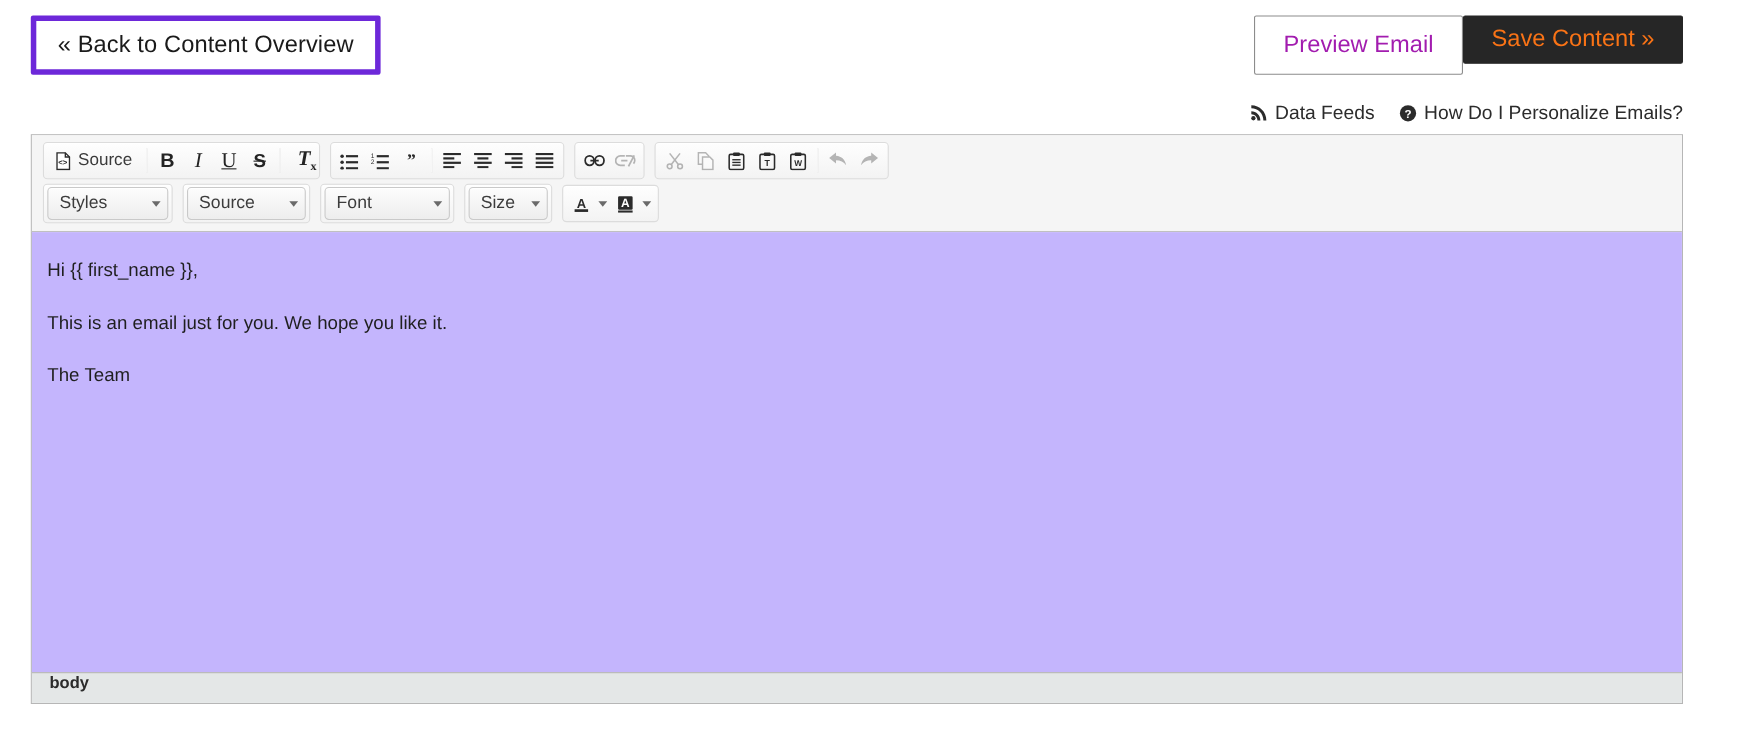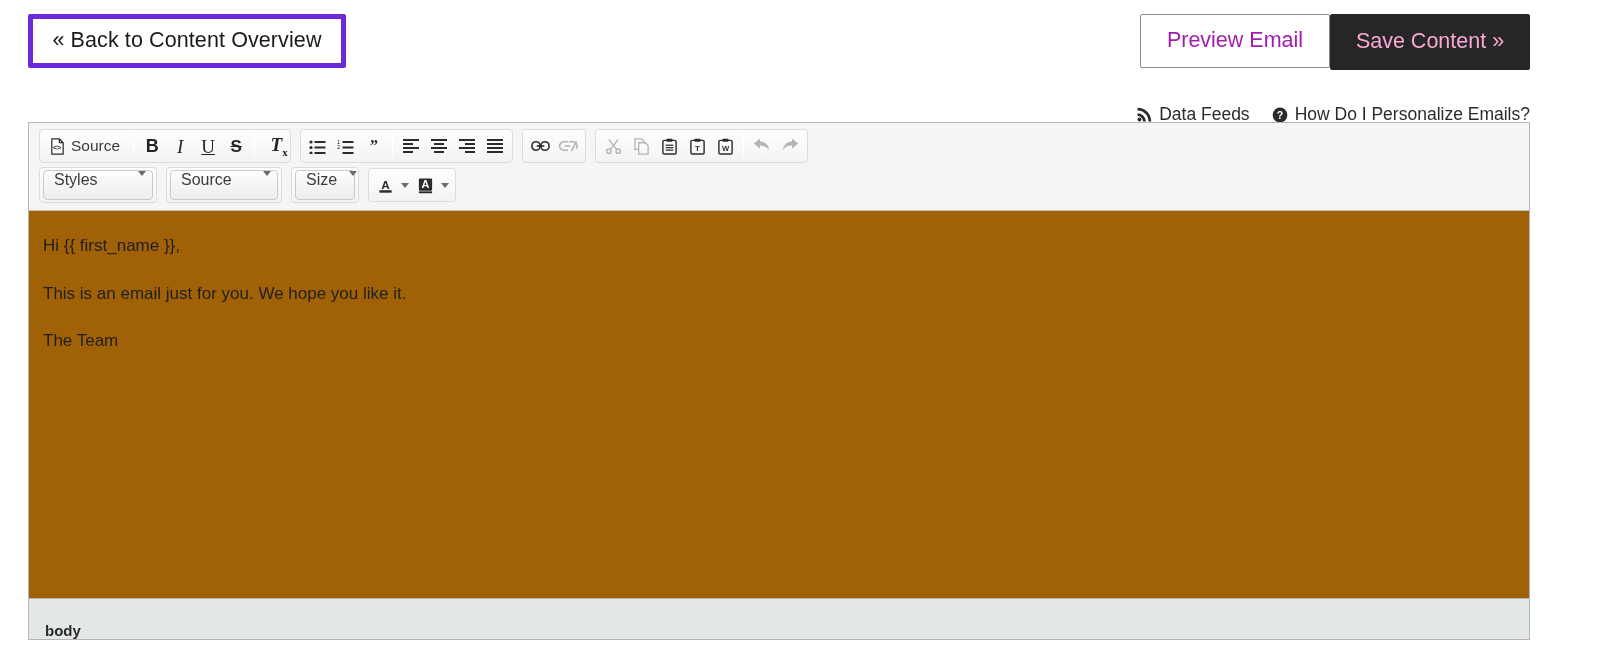--- a/index.html
+++ b/index.html
@@ -42,43 +42,42 @@
     font-size: 21.5px;
     color: #a21caf;
     cursor: pointer;
     font-family: "Liberation Sans", sans-serif;
     display: flex; align-items: center; justify-content: center;
     padding-bottom: 2px;
   }
   .btn-save {
     position: absolute;
     right: 70px; top: 14px;
-    width: 200px; height: 56px;
+    width: 200px; height: 44px;
     background: #262626;
     border: 1px solid #262626;
     border-radius: 2px;
     font-size: 21.5px;
-    color: #f9a8d4;
+    color: #f97316;
     cursor: pointer;
     font-family: "Liberation Sans", sans-serif;
     display: flex; align-items: center; justify-content: center;
     padding-bottom: 2px;
     font-weight: 400;
   }
 
   
   .links-row {
     position: absolute;
     right: 70px; top: 92px;
     display: flex;
     align-items: center;
     gap: 22px;
     font-size: 17.5px;
     color: #2b2b2b;
-    margin-top: 12px;
   }
   .link-item {
     display: flex;
     align-items: center;
     gap: 7px;
     cursor: pointer;
     white-space: nowrap;
   }
   .link-item svg { display: block; }
 
@@ -150,21 +149,21 @@
   .tb-txt.b { font-weight: bold; font-family: "Liberation Sans", sans-serif; font-size: 18px;}
   .tb-txt.i { font-style: italic; }
   .tb-txt.u { text-decoration: underline; }
   .tb-txt.s { text-decoration: line-through; font-weight: bold; font-family: "Liberation Sans", sans-serif; font-size: 17px;}
   .tb-txt.tx { font-style: italic; font-weight: bold; margin-left: 12px; }
   .tb-txt.tx sub { font-size: 11px; font-style: normal; }
 
   
   .tb-combo {
     display: flex;
-    align-items: flex-start;
+    align-items: center;
     justify-content: space-between;
     border: 1px solid #c9c9c9;
     border-radius: 4px;
     background: linear-gradient(#fdfdfd, #ededed);
     height: 30px;
     padding: 0 6px 0 10px;
     font-size: 16px;
     color: #3c3c3c;
     cursor: pointer;
     box-shadow: 0 1px 0 rgba(255,255,255,.8) inset;
@@ -180,37 +179,37 @@
     width: 0; height: 0;
     border-left: 4.5px solid transparent;
     border-right: 4.5px solid transparent;
     border-top: 5px solid #6a6a6a;
     margin-left: 12px;
   }
 
   
   .content {
     flex: 1;
-    background: #a16207;
+    background: #c4b5fd;
     padding: 22px 14px 10px 14px;
     overflow: auto;
     font-family: "Liberation Sans", sans-serif;
     font-size: 17px;
     color: #1f1f1f;
     line-height: 1.5;
     outline: none;
   }
   .content p { margin: 0 0 22px 0; }
 
   .statusbar {
-    height: 41px;
+    height: 28px;
     background: #e4e7e7;
     border-top: 1px solid #b6b6b6;
     display: flex;
-    align-items: flex-end;
+    align-items: flex-start;
     padding: 0 16px;
     font-size: 15px;
     font-weight: bold;
     color: #2b2b2b;
   }
   .elpath { cursor: pointer; }
 </style>
 </head>
 <body>
 
@@ -449,23 +448,29 @@
         </div>
       </div>
 
       <div class="combo-wrap">
         <div class="tb-combo" style="width:108px">
           <span>Source</span>
           <span class="caret"></span>
         </div>
       </div>
 
-
       <div class="combo-wrap">
-        <div class="tb-combo" style="width:60px">
+        <div class="tb-combo" style="width:114px">
+          <span>Font</span>
+          <span class="caret"></span>
+        </div>
+      </div>
+
+      <div class="combo-wrap">
+        <div class="tb-combo" style="width:72px">
           <span>Size</span>
           <span class="caret"></span>
         </div>
       </div>
 
       <div class="tb-group">
         <div class="tb-btn" style="width:26px">
           <span>
             <svg width="17" height="17" viewBox="0 0 18 18">
               <text x="9" y="12.5" font-size="12.5" font-weight="bold" fill="#2b2b2b" text-anchor="middle" font-family="Liberation Sans, sans-serif">A</text>

